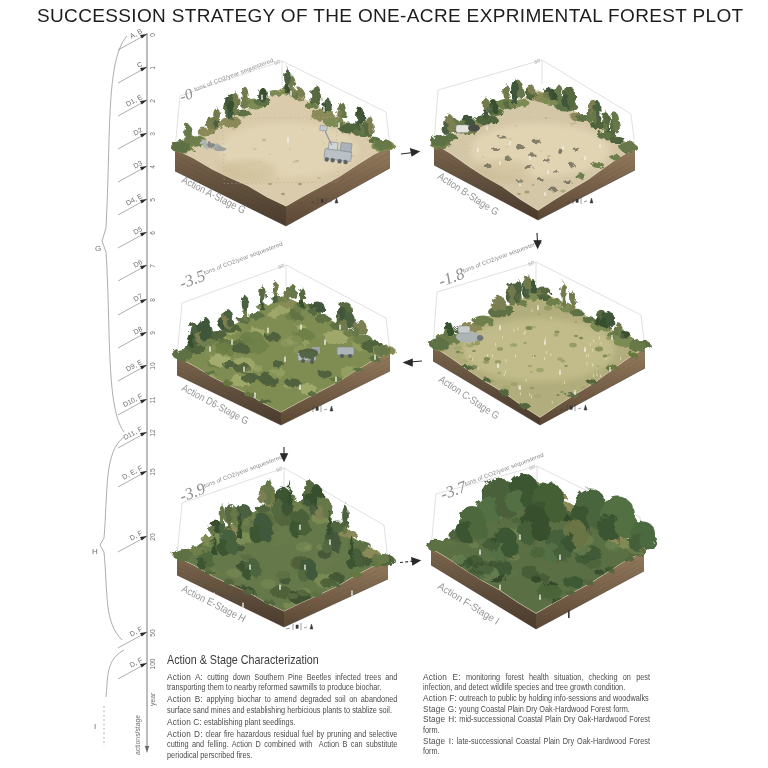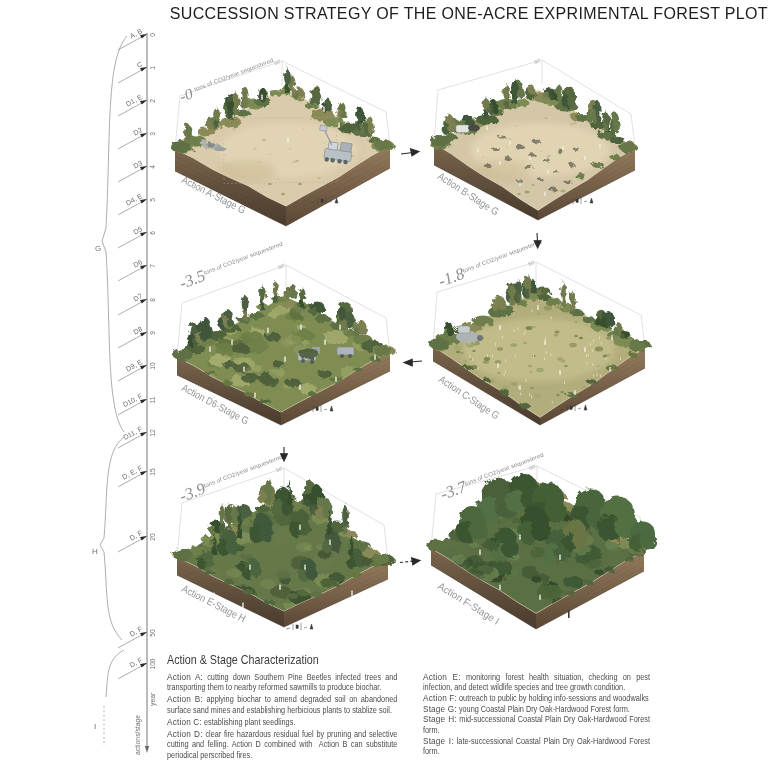--- a/index.html
+++ b/index.html
@@ -1,15 +1,15 @@
 <!DOCTYPE html>
 <html><head><meta charset="utf-8"><style>
 html,body{margin:0;padding:0;background:#fff;}
 #page{position:relative;width:768px;height:768px;background:#fff;overflow:hidden;font-family:"Liberation Sans",sans-serif;}
-.title{position:absolute;left:37px;top:5px;width:731px;text-align:right;font-size:16px;letter-spacing:0.35px;color:#1d1d1d;}
+.title{position:absolute;left:37px;top:5px;width:731px;text-align:left;font-size:19px;letter-spacing:0.35px;color:#1d1d1d;}
 .h2{position:absolute;left:167px;top:653px;font-size:12.6px;color:#3a3a3a;transform:scaleX(0.85);transform-origin:0 0;}
 .col{position:absolute;font-size:8.6px;line-height:10.4px;color:#4b4b4b;text-align:justify;transform:scaleX(0.85);transform-origin:0 0;}
 .cl p{margin:0 0 1.8px 0;} .cr p{margin:0 0 0.4px 0;}
 .lab{font-size:9.7px;letter-spacing:0.2px;}
 </style></head><body>
 <div id="page">
 
 <div class="title">SUCCESSION STRATEGY OF THE ONE-ACRE EXPRIMENTAL FOREST PLOT</div>
 <svg width="768" height="768" viewBox="0 0 768 768" style="position:absolute;left:0;top:0">
 <defs>

